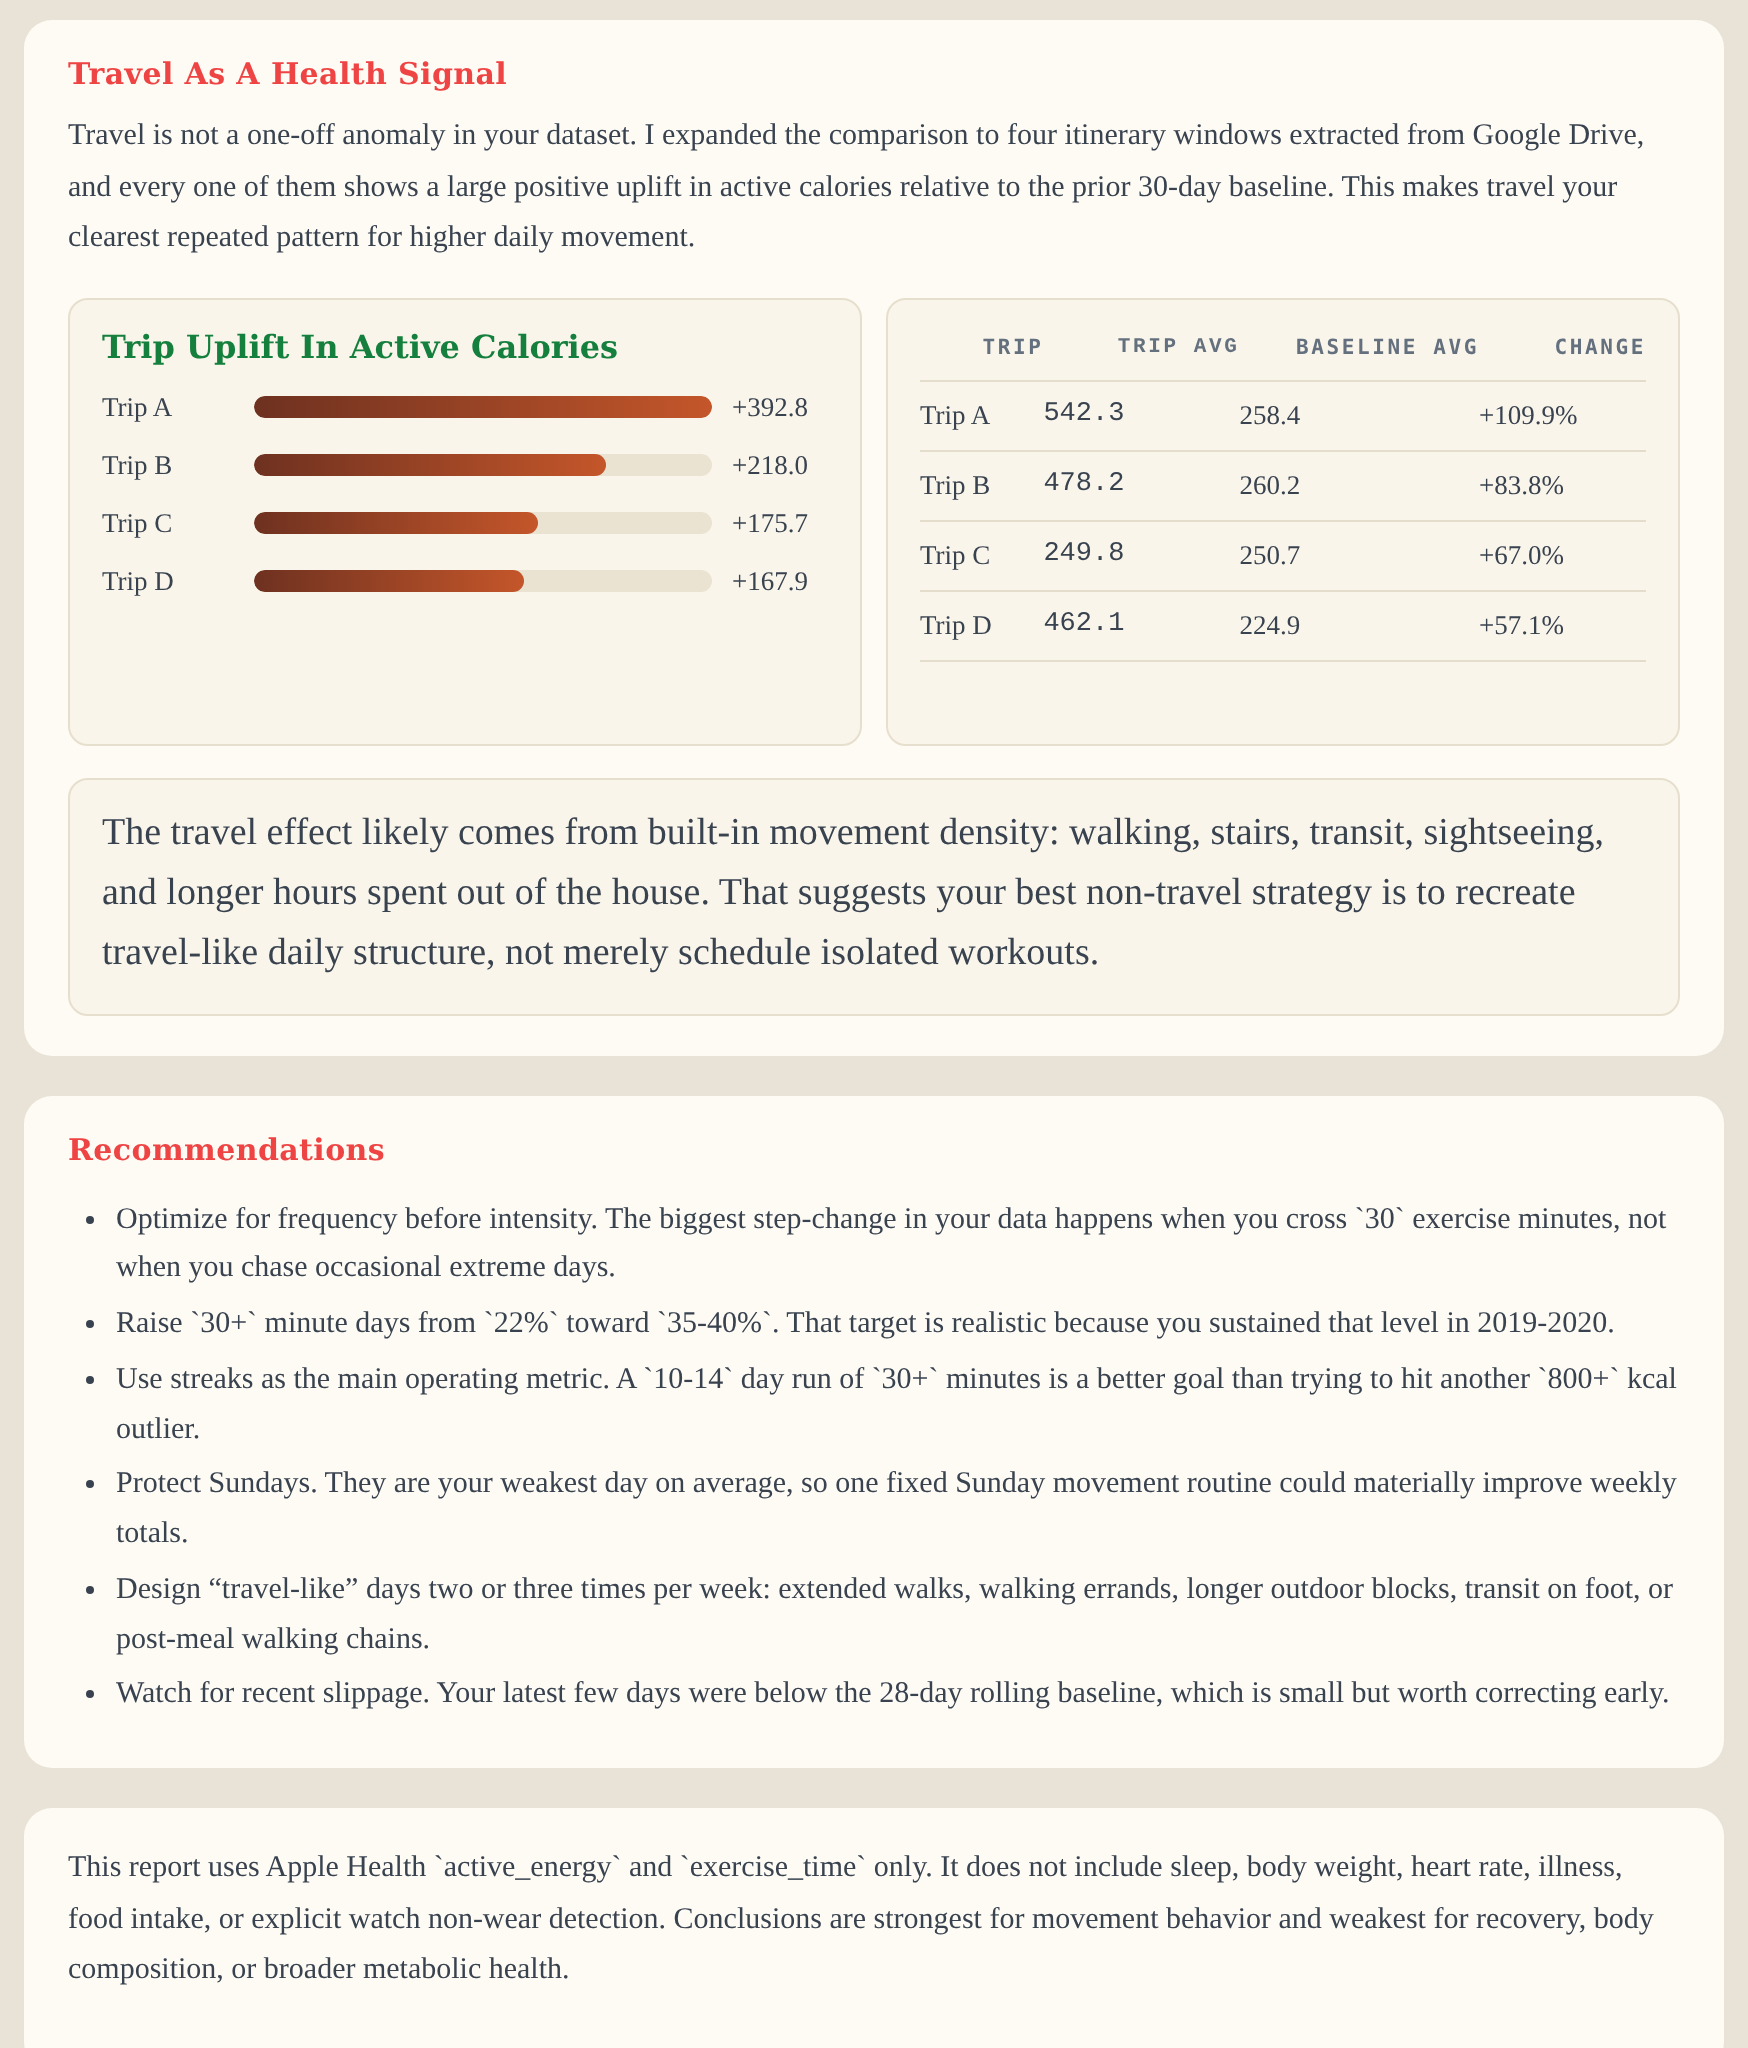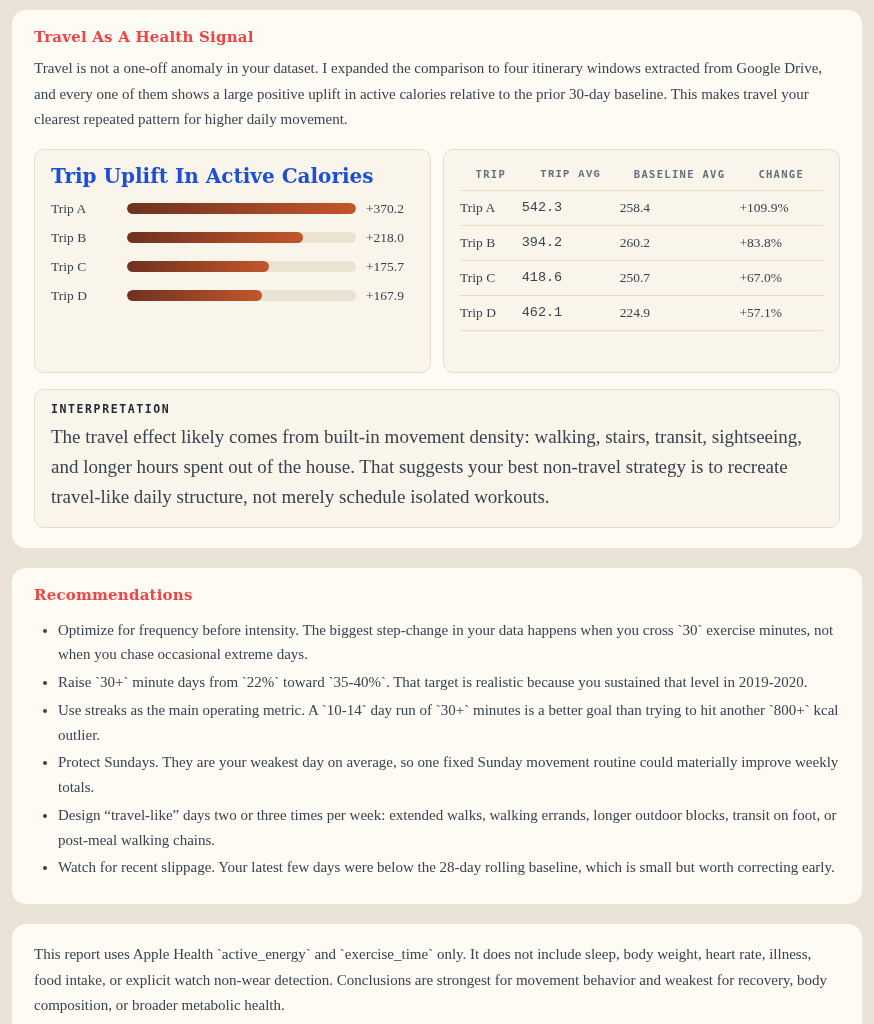--- a/index.html
+++ b/index.html
@@ -22,23 +22,23 @@
   h1 {
     font-family: "DejaVu Serif", serif;
     font-size: 15px;
     font-weight: 700;
     color: #ef4444;
     margin: 0 0 10px 0;
     letter-spacing: 0.2px;
   }
   h2 {
     font-family: "DejaVu Serif", serif;
-    font-size: 20px;
-    font-weight: 700;
-    color: #1d4ed8;
+    font-size: 16px;
+    font-weight: 700;
+    color: #15803d;
     margin: 0 0 13px 0;
   }
   p.body-text {
     font-size: 15px;
     line-height: 1.7;
     margin: 0 0 16px 0;
   }
   .cards-row {
     display: flex;
     gap: 12px;
@@ -88,21 +88,21 @@
   table {
     width: 100%;
     border-collapse: collapse;
   }
   th {
     font-family: "DejaVu Sans Mono", monospace;
     font-size: 10.5px;
     font-weight: 700;
     letter-spacing: 1.3px;
     color: #65707f;
-    text-align: center;
+    text-align: right;
     padding: 4px 0 10px 0;
     border-bottom: 1px solid #e5ddcb;
     white-space: nowrap;
   }
   td {
     font-size: 13.5px;
     color: #39424f;
     padding: 9px 0;
     border-bottom: 1px solid #e5ddcb;
   }
@@ -150,21 +150,21 @@
     <div class="cards-row">
 
       <div class="inner-card chart-card">
         <h2>Trip Uplift In Active Calories</h2>
         <div id="bar-rows">
             <div class="bar-row">
               <span class="bar-label">Trip A</span>
               <div class="bar-track" style="background: rgb(234, 227, 210);">
                 <div class="bar-fill" style="width: 100%; background: linear-gradient(90deg, rgb(110, 49, 32), rgb(196, 86, 42));"></div>
               </div>
-              <span class="bar-value">+370.2</span>
+              <span class="bar-value">+392.8</span>
             </div>
             <div class="bar-row">
               <span class="bar-label">Trip B</span>
               <div class="bar-track" style="background: rgb(234, 227, 210);">
                 <div class="bar-fill" style="width: 76.8%; background: linear-gradient(90deg, rgb(110, 49, 32), rgb(196, 86, 42));"></div>
               </div>
               <span class="bar-value">+218.0</span>
             </div>
             <div class="bar-row">
               <span class="bar-label">Trip C</span>
@@ -195,44 +195,43 @@
           </thead>
           <tbody id="table-body">
               <tr>
                 <td>Trip A</td>
                 <td>542.3</td>
                 <td>258.4</td>
                 <td>+109.9%</td>
               </tr>
               <tr>
                 <td>Trip B</td>
-                <td>394.2</td>
+                <td>478.2</td>
                 <td>260.2</td>
                 <td>+83.8%</td>
               </tr>
               <tr>
                 <td>Trip C</td>
-                <td>418.6</td>
+                <td>249.8</td>
                 <td>250.7</td>
                 <td>+67.0%</td>
               </tr>
               <tr>
                 <td>Trip D</td>
                 <td>462.1</td>
                 <td>224.9</td>
                 <td>+57.1%</td>
               </tr>
             </tbody>
         </table>
       </div>
 
     </div>
 
     <div class="inner-card interpretation">
-      <div class="interp-label">INTERPRETATION</div>
       <p>The travel effect likely comes from built-in movement density: walking, stairs, transit, sightseeing, and longer hours spent out of the house. That suggests your best non-travel strategy is to recreate travel-like daily structure, not merely schedule isolated workouts.</p>
     </div>
   </section>
 
   <section class="section">
     <h1>Recommendations</h1>
     <ul class="rec-list" id="rec-list">
         <li>Optimize for frequency before intensity. The biggest step-change in your data happens when you cross `30` exercise minutes, not when you chase occasional extreme days.</li>
         <li>Raise `30+` minute days from `22%` toward `35-40%`. That target is realistic because you sustained that level in 2019-2020.</li>
         <li>Use streaks as the main operating metric. A `10-14` day run of `30+` minutes is a better goal than trying to hit another `800+` kcal outlier.</li>

